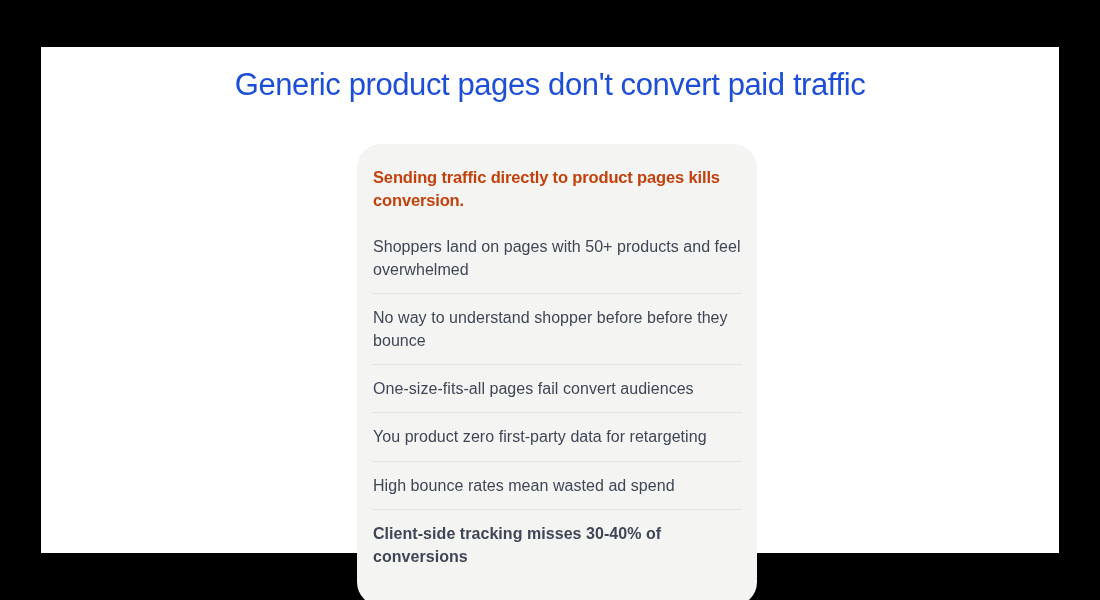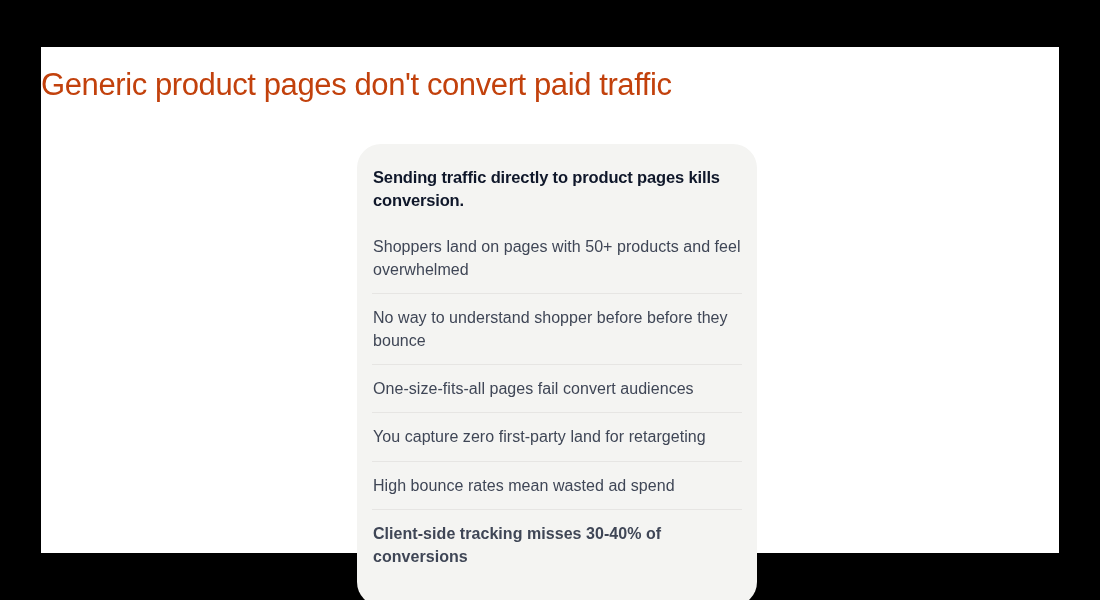--- a/index.html
+++ b/index.html
@@ -31,45 +31,45 @@
     height: 506px;
     background: #ffffff;
   }
 
   
   .slide-title {
     position: absolute;
     left: 0;
     top: 19px;
     width: 1018px;
-    text-align: left;
+    text-align: center;
     font-size: 31px;
     font-weight: 500;
     letter-spacing: -0.4px;
-    color: #c2410c;
+    color: #1d4ed8;
     line-height: 1.25;
     white-space: nowrap;
   }
 
   
   .card {
     position: absolute;
     left: 316px;
     top: 97px;
     width: 400px;
     background: #f4f4f2;
     border-radius: 24px;
     box-sizing: border-box;
     padding: 22px 15px 26px 15px;
   }
 
   .card-heading {
     font-size: 16.5px;
     font-weight: 700;
-    color: #0f172a;
+    color: #c2410c;
     line-height: 1.38;
     letter-spacing: -0.15px;
     margin: 0 0 11px 0;
     padding: 0 1px;
   }
 
   .card-list {
     list-style: none;
     margin: 0;
     padding: 0;
@@ -103,20 +103,20 @@
     <div class="slide-title">Generic product pages don't convert paid traffic</div>
 
     <div class="card">
 
       <div class="card-heading">Sending traffic directly to product pages kills conversion.</div>
 
       <ul class="card-list">
         <li class="card-list-item">Shoppers land on pages with 50+ products and feel overwhelmed</li>
         <li class="card-list-item">No way to understand shopper before before they bounce</li>
         <li class="card-list-item">One-size-fits-all pages fail convert audiences</li>
-        <li class="card-list-item">You capture zero first-party land for retargeting</li>
+        <li class="card-list-item">You product zero first-party data for retargeting</li>
         <li class="card-list-item">High bounce rates mean wasted ad spend</li>
         <li class="card-list-item">Client-side tracking misses 30-40% of conversions</li>
       </ul>
 
     </div>
   </div>
 </div>
 
 </body></html>

